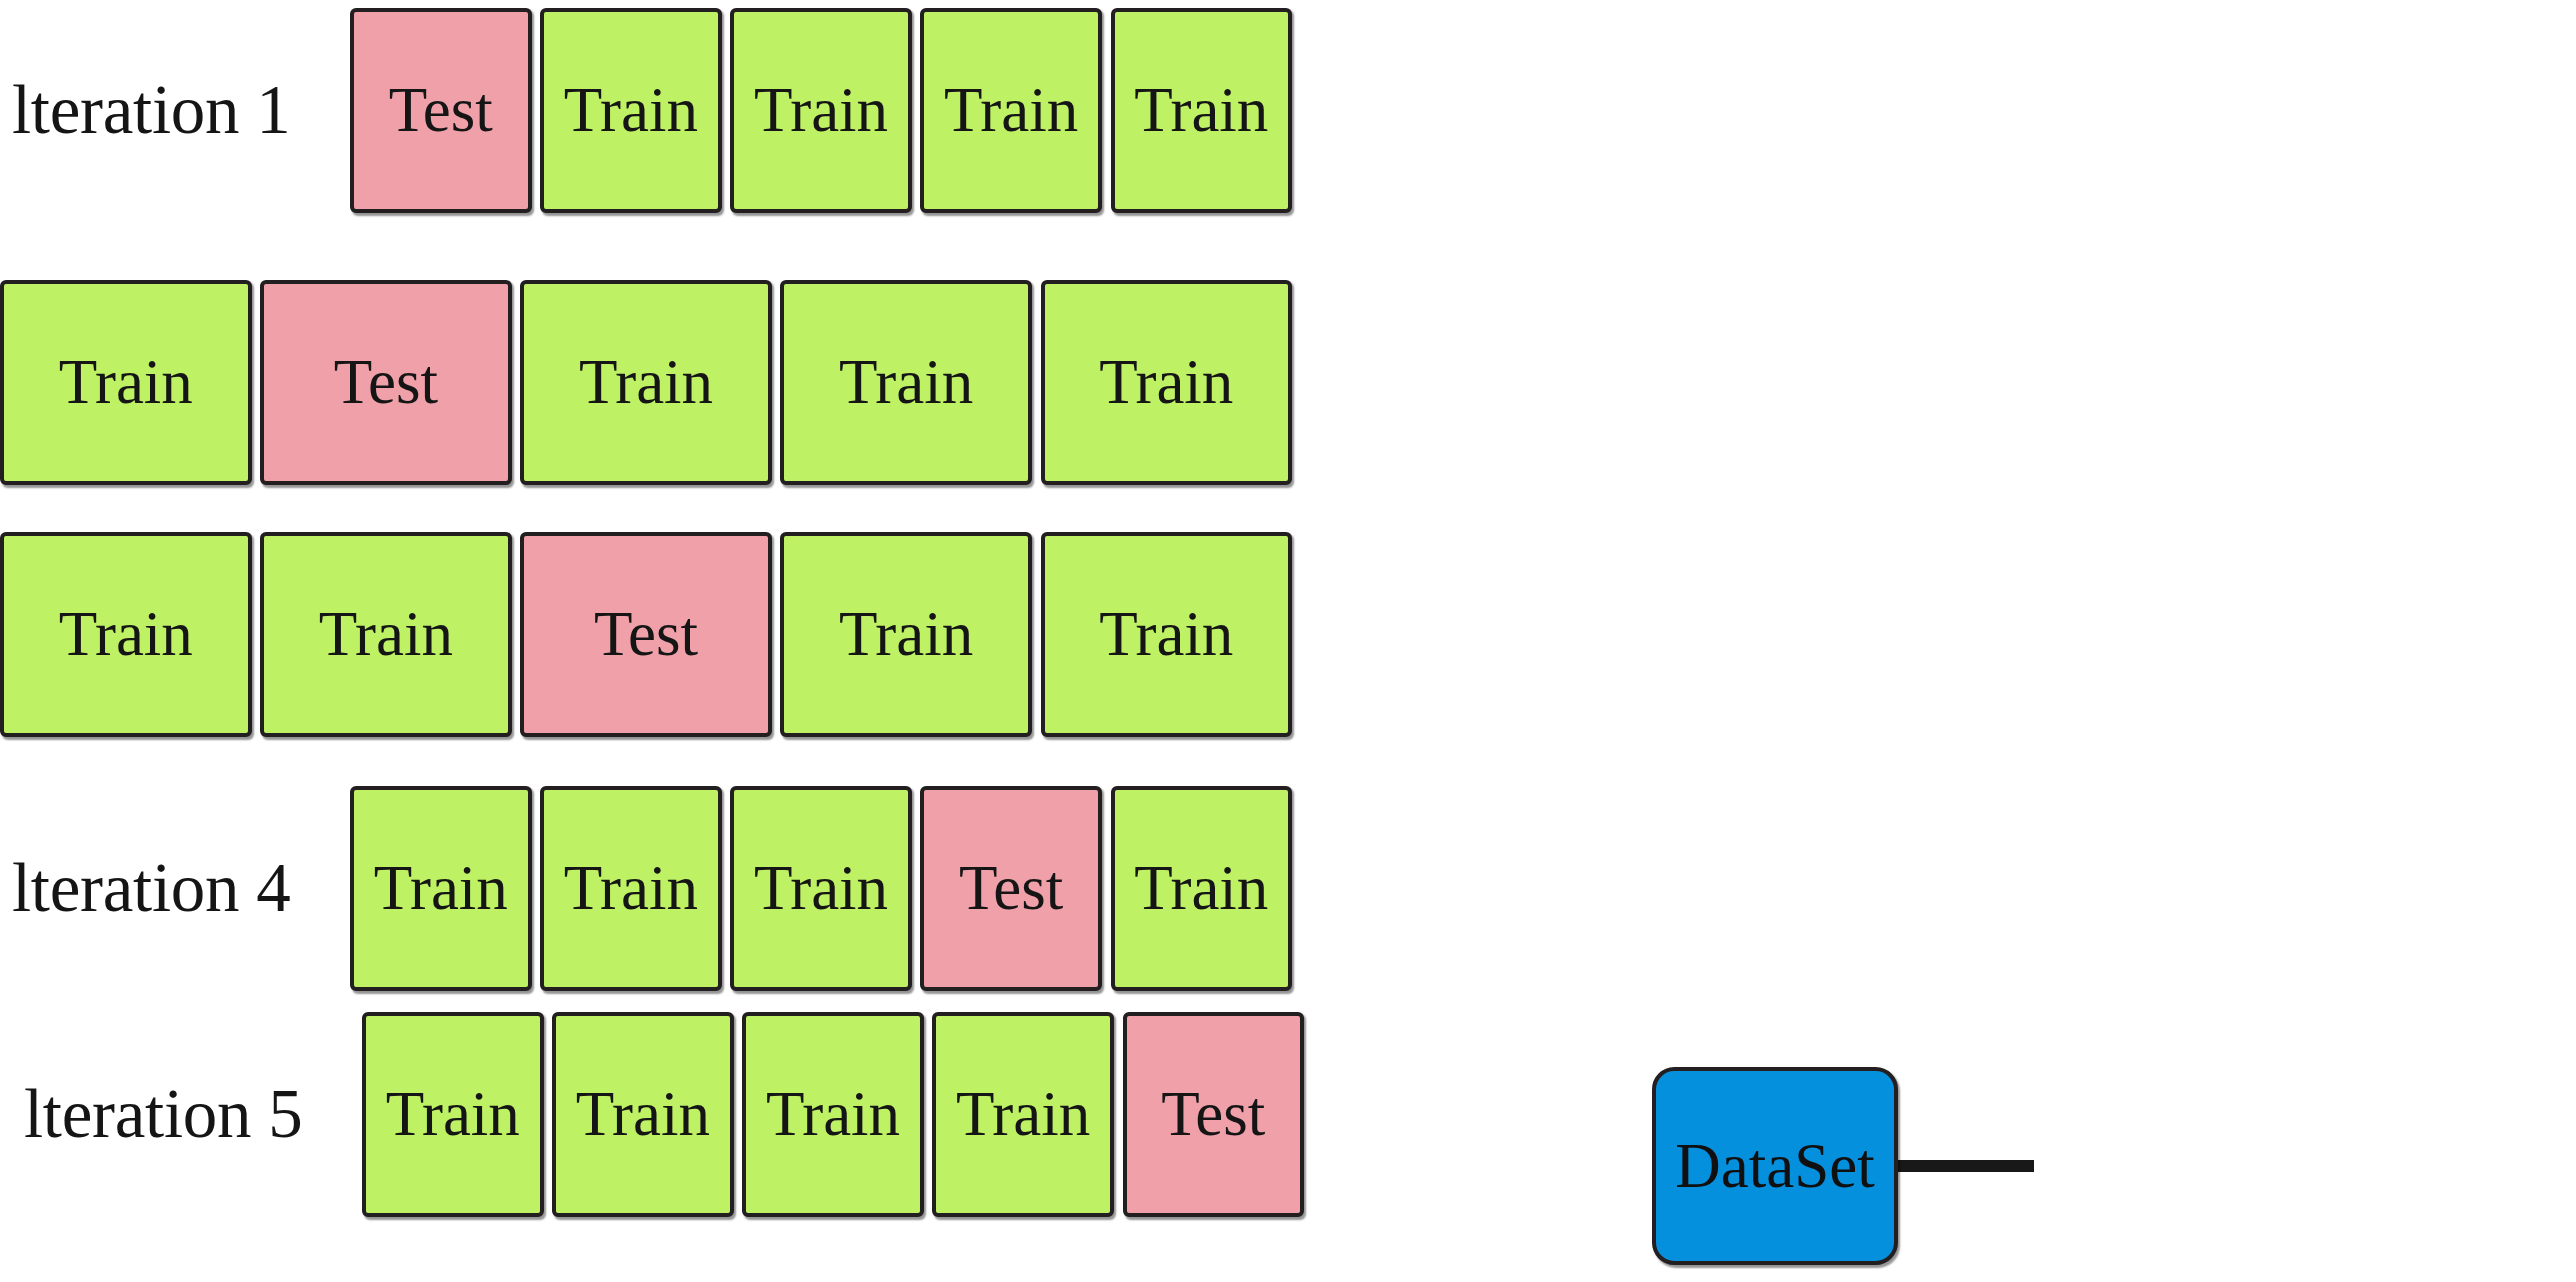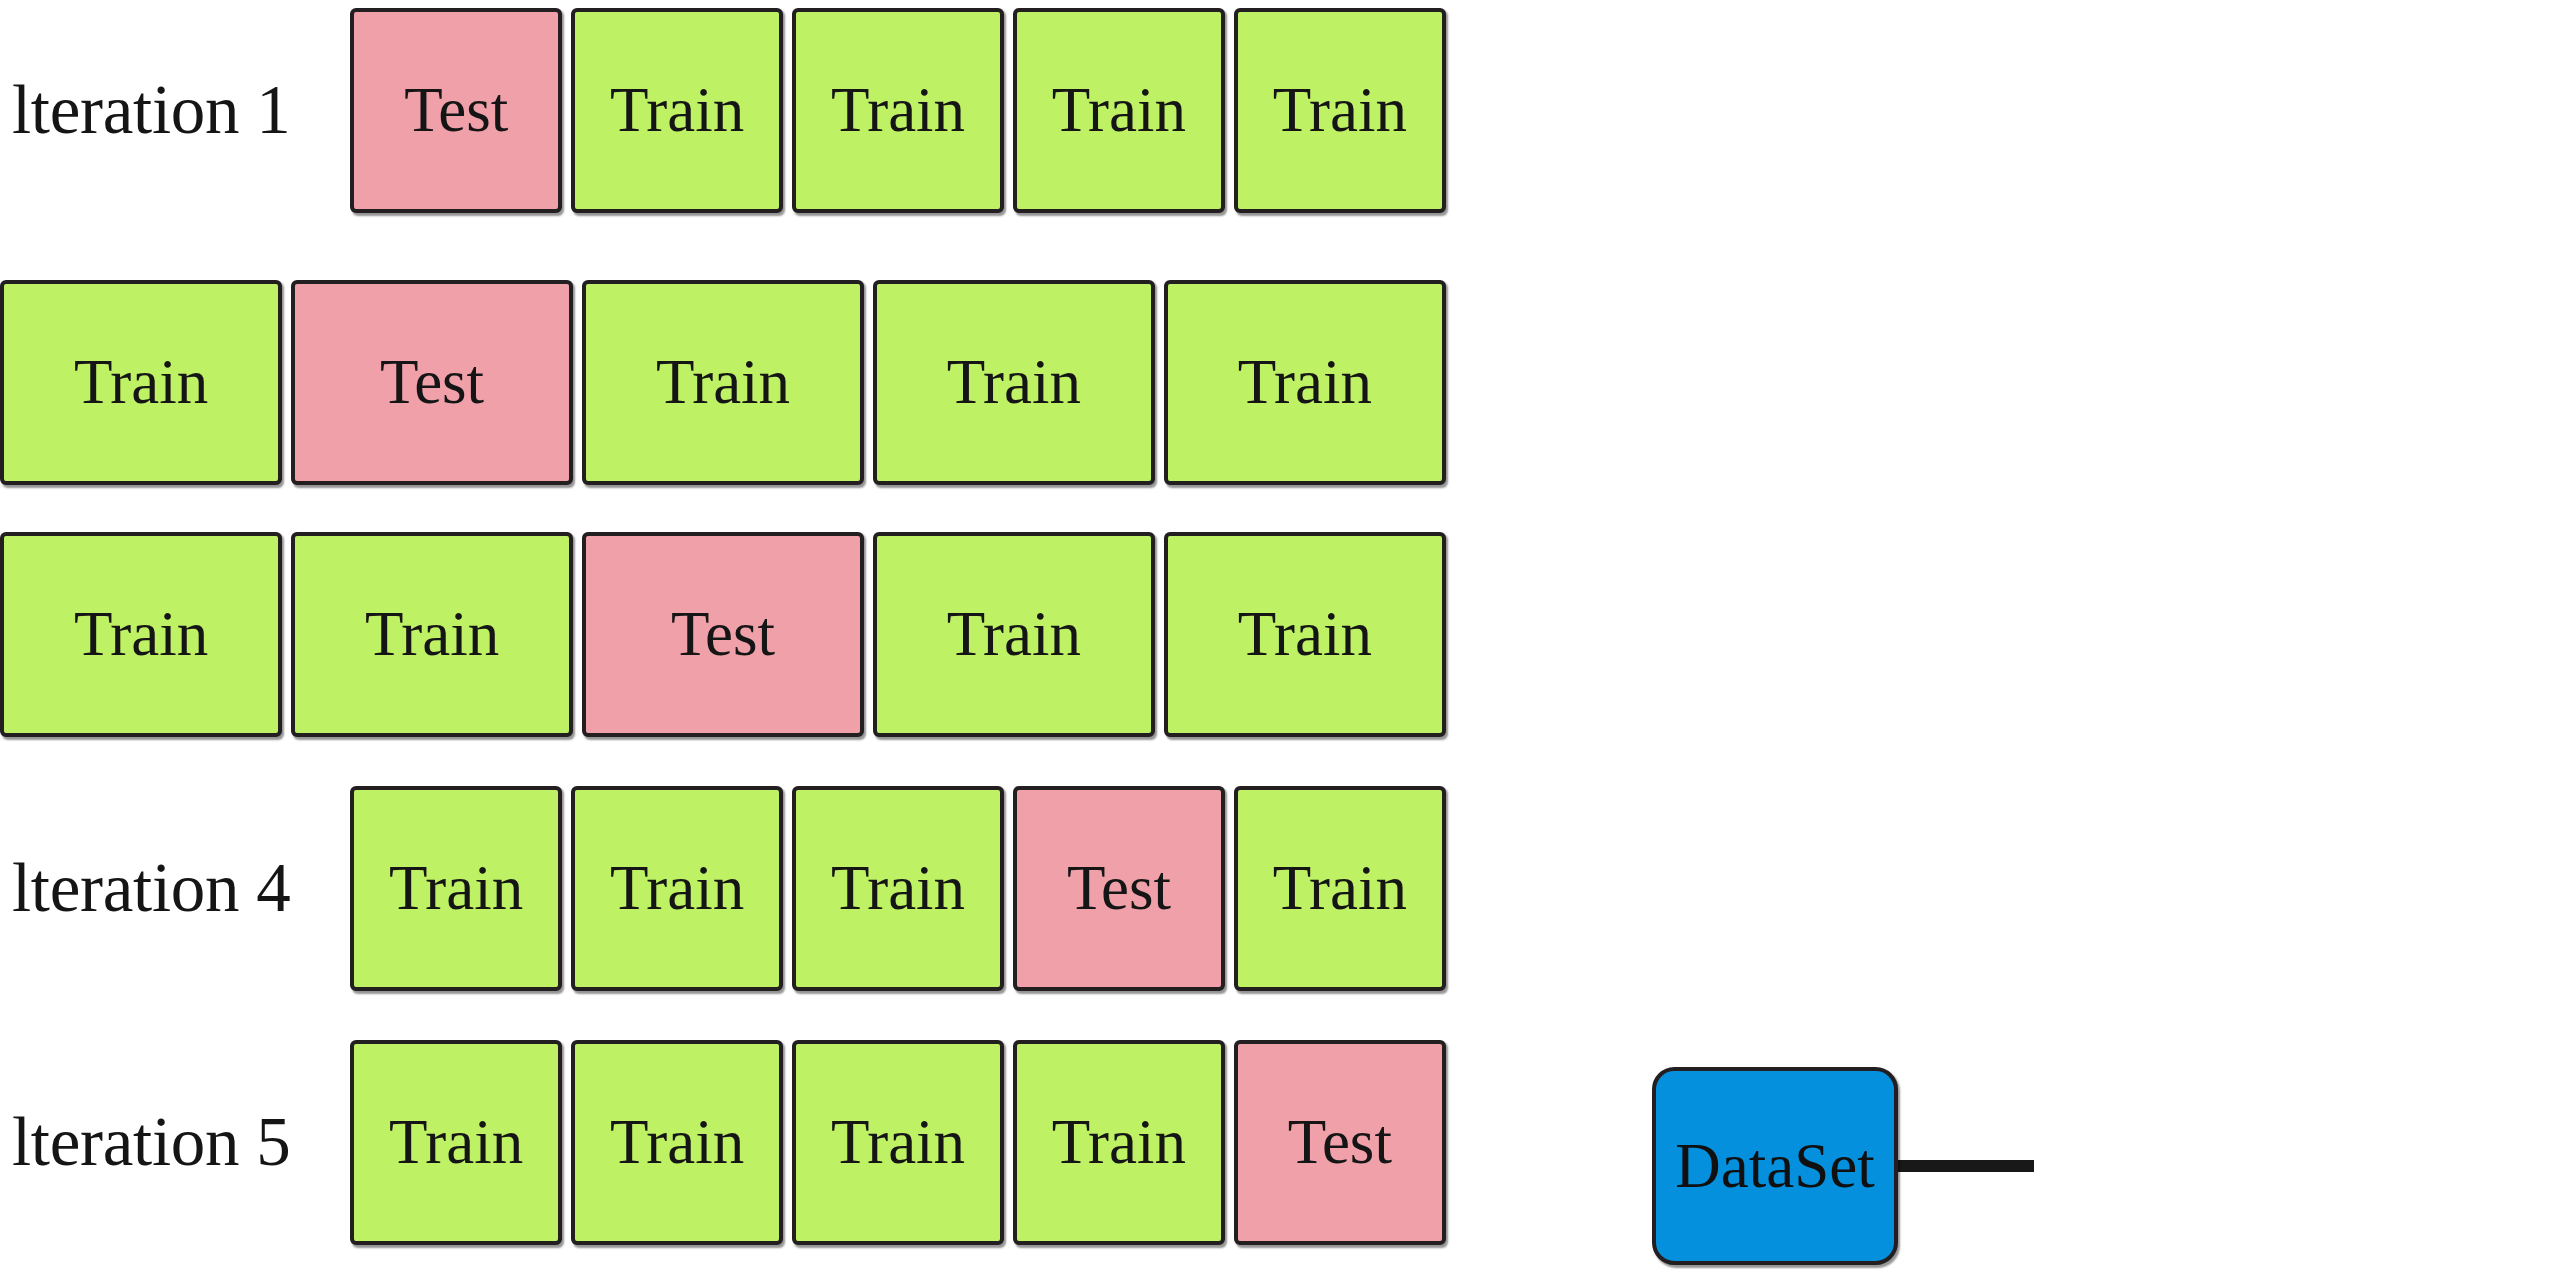--- a/index.html
+++ b/index.html
@@ -20,21 +20,21 @@
     left: 0;
     top: 0;
     width: 2576px;
     height: 1282px;
   }
 
   
   .cv-row {
     position: absolute;
     left: 0;
-    width: 1446px;
+    width: 1292px;
     height: 205px;
     display: flex;
     align-items: center;
   }
 
   .row-label {
     width: 350px;
     flex: 0 0 350px;
     padding-left: 12px;
     box-sizing: border-box;
@@ -153,21 +153,21 @@
     <div class="row-label">lteration 4</div>
     <div class="fold-strip">
       <div class="fold-box train">Train</div>
       <div class="fold-box train">Train</div>
       <div class="fold-box train">Train</div>
       <div class="fold-box test">Test</div>
       <div class="fold-box train">Train</div>
     </div>
   </div>
 
-  <div class="cv-row" style="top:1040px;">
+  <div class="cv-row" style="top:1012px;margin-left:12px;">
     <div class="row-label">lteration 5</div>
     <div class="fold-strip">
       <div class="fold-box train">Train</div>
       <div class="fold-box train">Train</div>
       <div class="fold-box train">Train</div>
       <div class="fold-box train">Train</div>
       <div class="fold-box test">Test</div>
     </div>
   </div>
 

